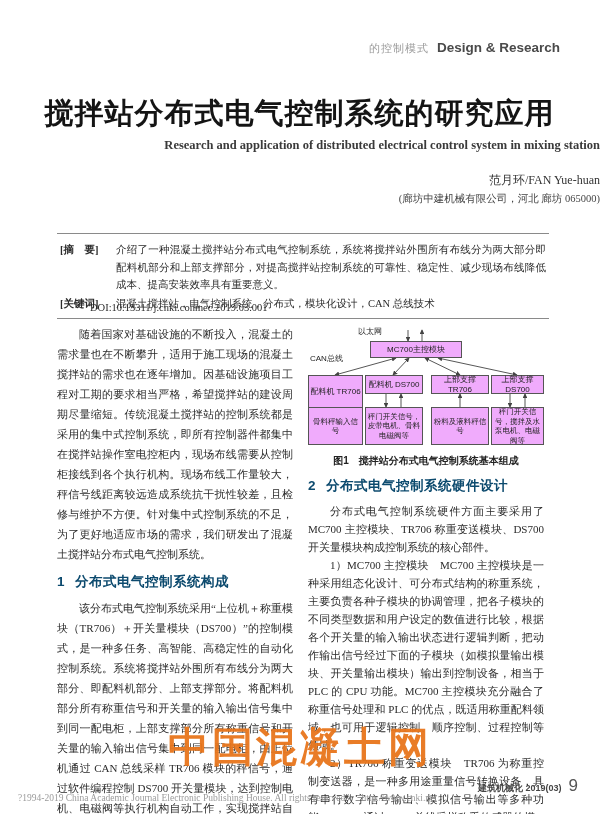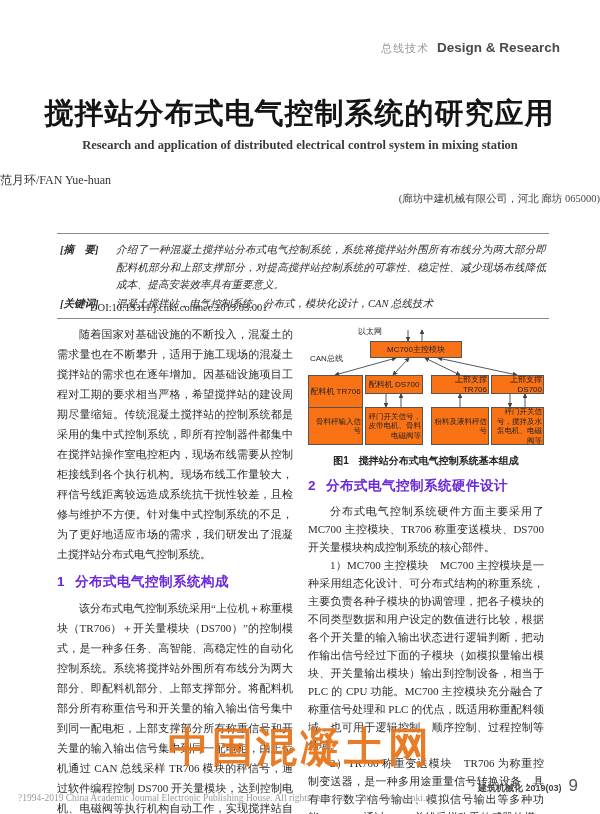--- a/index.html
+++ b/index.html
@@ -9,69 +9,69 @@
     overflow:hidden;
   }
   
   .page-header { position:absolute; top:38px; right:40px; text-align:right; }
   .page-header .cn { font-size:11px; color:#9a9a9a; letter-spacing:1px; margin-right:8px; font-family:"Liberation Sans",sans-serif; }
   .page-header .en { font-size:13.5px; color:#4a4a4a; font-weight:bold; font-family:"Liberation Sans",sans-serif; }
 
   
   .title { position:absolute; top:94px; left:0; width:599px; text-align:center;
     font-size:29px; font-weight:bold; letter-spacing:1px; color:#141414; }
-  .subtitle { position:absolute; top:138px; left:0; width:600px; text-align:center;
+  .subtitle { position:absolute; top:138px; left:0; width:600px; text-align:right;
     font-size:12.5px; font-weight:bold; color:#3a3a3a; }
-  .author { position:absolute; top:172px; left:0; width:600px; text-align:left; font-size:12px; color:#333; }
+  .author { position:absolute; top:172px; left:0; width:600px; text-align:right; font-size:12px; color:#333; }
   .affiliation { position:absolute; top:192px; left:0; width:600px; text-align:right; font-size:10.5px; color:#444; }
 
   
   .abstract { position:absolute; top:233px; left:57px; width:486px;
     border-top:1px solid #8a8a8a; border-bottom:1px solid #8a8a8a; padding:7px 3px 6px; }
-  .abs-row { position:relative; padding-left:56px; font-size:10.5px; line-height:17.5px; text-align:justify; color:#2b2b2b;font-style:italic; }
+  .abs-row { position:relative; padding-left:56px; font-size:10.5px; line-height:17.5px; text-align:justify; color:#2b2b2b; }
   .abs-label { position:absolute; left:0; top:0; font-weight:bold; white-space:nowrap; }
   .kw-row { margin-top:1px; }
 
   .doi { position:absolute; top:302px; left:90px; font-size:10.5px; color:#2b2b2b; }
 
   
   .columns { position:absolute; top:324px; left:57px; width:488px; display:flex; gap:15px; }
   .col { width:236px; }
   .p { font-size:11px; text-align:justify; text-indent:2em; margin:0; color:#2b2b2b; }
   .col-left .p { line-height:20px; }
   .col-right .p { line-height:18px; }
-  .sec-h { font-family:"Liberation Sans",sans-serif; font-size:13.5px; font-weight:bold; color:#6d28d9;
+  .sec-h { font-family:"Liberation Sans",sans-serif; font-size:13.5px; font-weight:bold; color:#0c4a6e;
     margin:9px 0 7px; letter-spacing:0.5px; }
   .sec-h .no { margin-right:10px; }
 
   
   .figure { position:relative; width:236px; height:124px; margin-top:2px; }
   .figure svg { position:absolute; left:0; top:0; }
-  .fnode { position:absolute; border:1px solid #555; background:#f97316; box-sizing:border-box;
-    display:flex; align-items:center; justify-content:center; text-align:right;
+  .fnode { position:absolute; border:1px solid #555; background:#f0abfc; box-sizing:border-box;
+    display:flex; align-items:center; justify-content:center; text-align:center;
     font-family:"Liberation Sans",sans-serif; font-size:8px; line-height:9.5px; color:#222; padding:1px; }
   .flabel { position:absolute; font-family:"Liberation Sans",sans-serif; font-size:8px; color:#222; }
   .fig-caption { width:236px; text-align:center; font-size:10px; font-weight:bold; color:#222;
     margin:4px 0 2px; font-family:"Liberation Sans",sans-serif; }
 
   
   .watermark { position:absolute; top:720px; left:50%; transform:translateX(-50%);
     font-family:"Liberation Sans",sans-serif; font-size:41px; font-weight:bold; letter-spacing:3px;
     color:#e8761c; white-space:nowrap; z-index:5; opacity:0.95; }
   .journal-info { position:absolute; top:776px; right:22px; z-index:6; display:flex; align-items:baseline; gap:7px;margin-left:38px; }
   .journal-name { font-family:"Liberation Sans",sans-serif; font-size:9px; font-weight:bold; color:#444; }
   .page-no { font-family:"Liberation Sans",sans-serif; font-size:17px; color:#555; }
   .copyright { position:absolute; top:793px; left:18px; width:570px; font-size:9.5px; color:#9b9b9b; white-space:nowrap; }
   .copyright .url { margin-left:14px; }
 </style>
 </head>
 <body>
 
 <div class="page-header">
-  <span class="cn">总线技术</span><span class="en">Design &amp; Research</span>
+  <span class="cn">的控制模式</span><span class="en">Design &amp; Research</span>
 </div>
 
 <div class="title">搅拌站分布式电气控制系统的研究应用</div>
 <div class="subtitle">Research and application of distributed electrical control system in mixing station</div>
 <div class="author">范月环/FAN Yue-huan</div>
 <div class="affiliation">(廊坊中建机械有限公司，河北 廊坊 065000)</div>
 
 <div class="abstract">
   <div class="abs-row">
     <span class="abs-label">[摘　要]</span><span>介绍了一种混凝土搅拌站分布式电气控制系统，系统将搅拌站外围所有布线分为两大部分即配料机部分和上部支撑部分，对提高搅拌站控制系统的可靠性、稳定性、减少现场布线降低成本、提高安装效率具有重要意义。</span>

